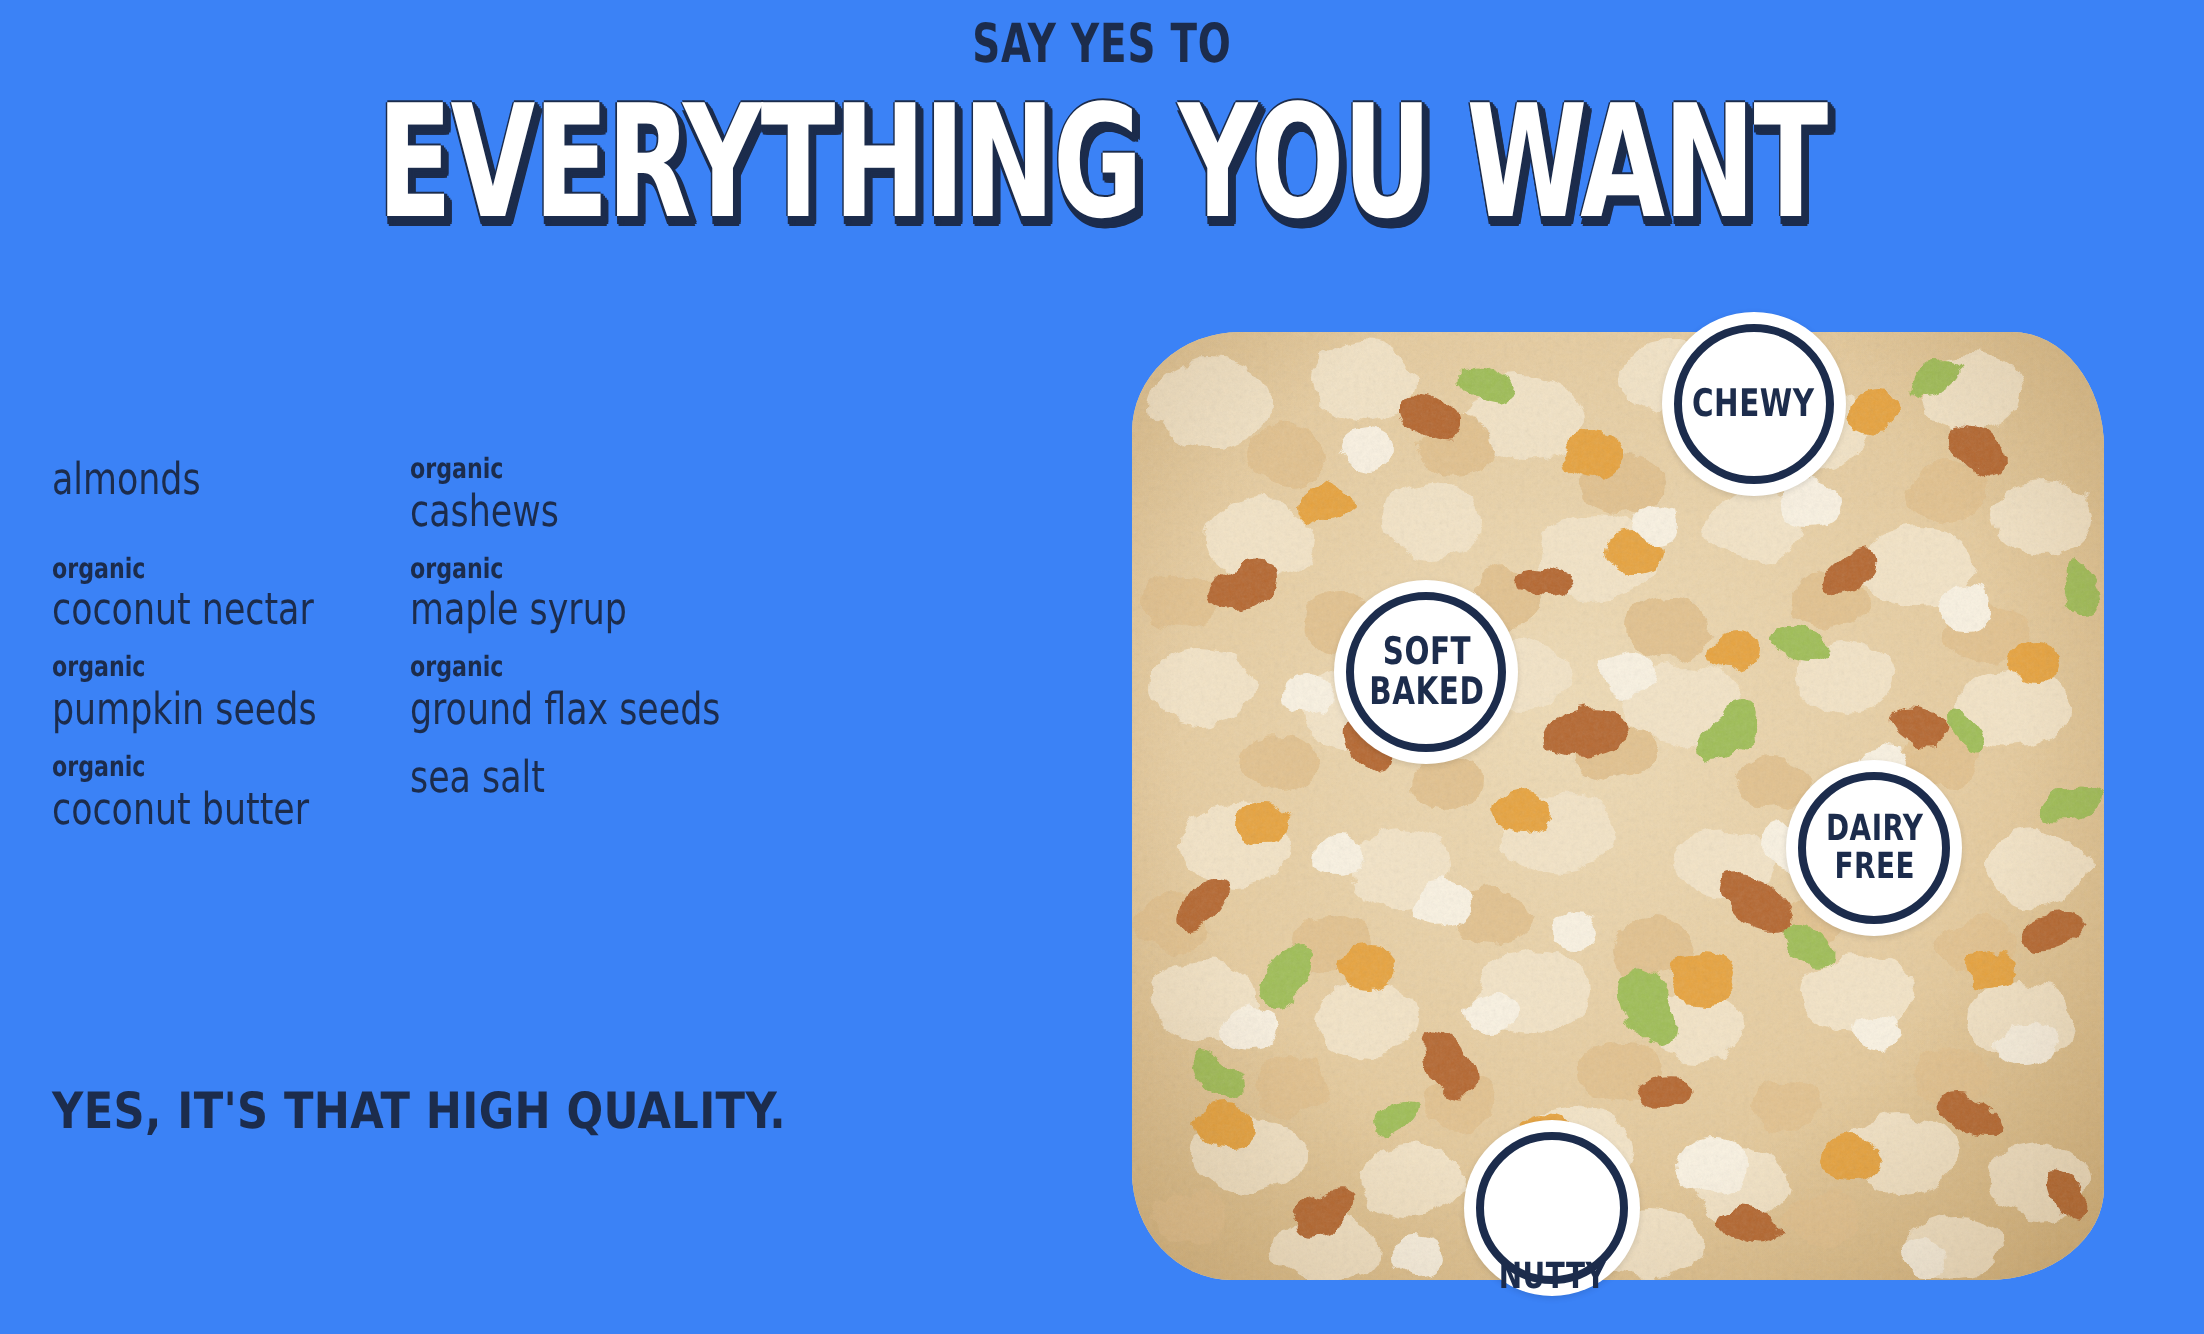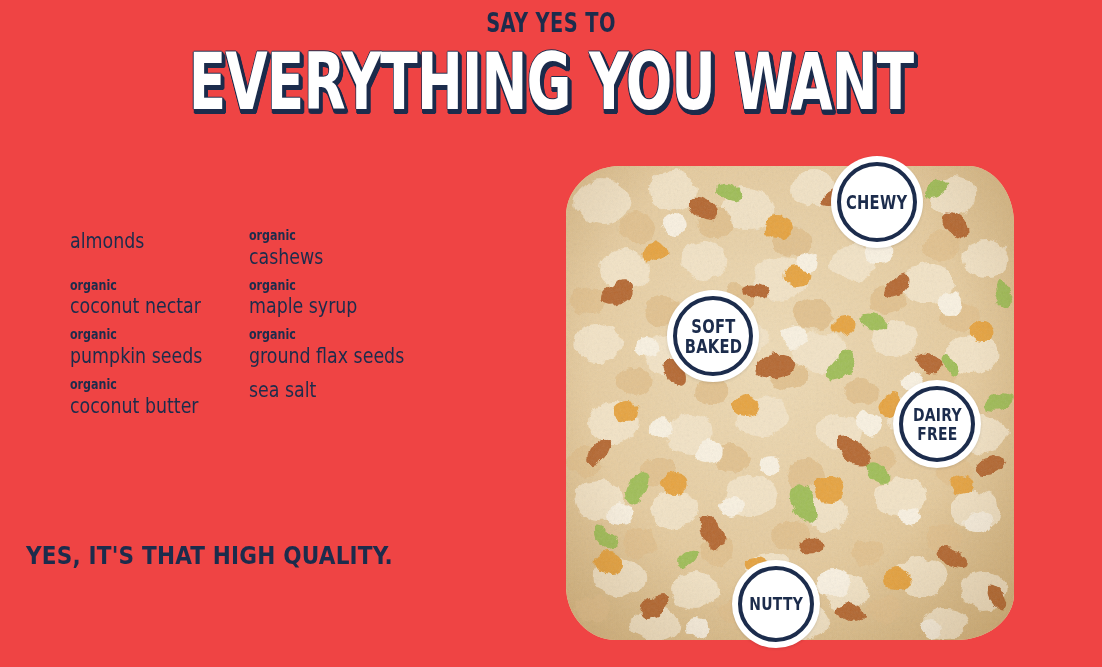--- a/index.html
+++ b/index.html
@@ -10,21 +10,21 @@
     width: 1102px;
     height: 667px;
     overflow: hidden;
     font-family: "Liberation Sans", sans-serif;
     background: #99e4f2;
   }
   #stage {
     position: relative;
     width: 1102px;
     height: 667px;
-    background: #ef4444;
+    background: #3b82f6;
     overflow: hidden;
   }
 
   
   .kicker {
     position: absolute;
     top: 9px;
     left: 0;
     width: 1102px;
     text-align: center;
@@ -69,21 +69,20 @@
     width: 420px;
   }
   .ing-grid {
     display: grid;
     grid-template-columns: 179px 1fr;
     column-gap: 0px;
   }
   .ing-cell {
     min-height: 30px;
     margin-bottom: 8px;
-    margin-left: 44px;
   }
   .ing-organic {
     display: block;
     font-family: "DejaVu Sans Condensed", "Liberation Sans Narrow", "Liberation Sans", sans-serif;
     font-weight: 700;
     font-size: 14px;
     color: #1c2c4c;
     transform: scaleX(0.88);
     transform-origin: 0 50%;
     line-height: 1.12;
@@ -115,21 +114,21 @@
     transform: scaleX(0.96);
     transform-origin: 0 50%;
     white-space: nowrap;
   }
 
   
   #product {
     position: absolute;
     left: 566px;
     top: 166px;
-    width: 448px;
+    width: 486px;
     height: 474px;
   }
   .bar {
     position: absolute;
     inset: 0;
     border-radius: 54px 46px 58px 50px / 50px 58px 46px 54px;
     overflow: hidden;
     background: #dfc093;
     box-shadow: 0 0 0 0 rgba(0,0,0,0);
   }
@@ -426,19 +425,19 @@
     </div>
 
     <div class="badge" style="left:327px; top:214px; width:88px; height:88px;align-items:center;">
       <span class="ring"></span>
       <span class="blabel" style="font-size:18px">
         <span>DAIRY</span><br>
         <span>FREE</span>
       </span>
     </div>
 
-    <div class="badge" style="left:166px; top:394px; width:88px; height:88px;">
+    <div class="badge" style="left:166px; top:394px; width:88px; height:88px;align-items:flex-end;">
       <span class="ring"></span>
       <span class="blabel" style="font-size:18px">NUTTY</span>
     </div>
   </div>
 
 </div>
 
 </body></html>

